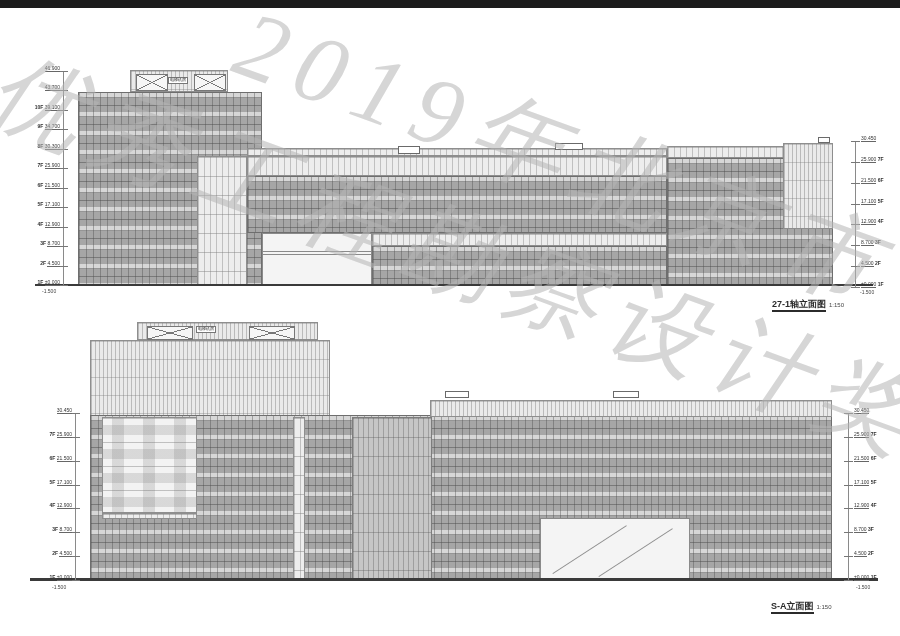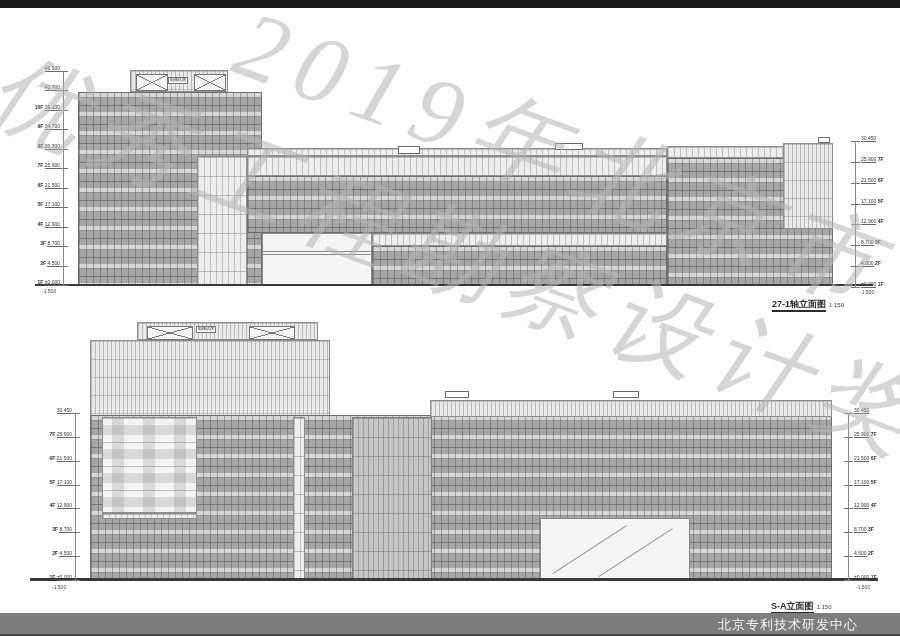--- a/index.html
+++ b/index.html
@@ -266,17 +266,14 @@
     <div class="bgl" style="left:856px;top:584px;">-1.500</div>
 
     <div class="dwg-title" style="left:771px;top:595px;">
       <span class="tmain">S-A立面图</span><span class="tscale">1:150</span>
     </div>
   </div>
 
   <div class="wm wm1">2019年北京市</div>
   <div class="wm wm2">优秀工程勘察设计奖</div>
 
-  <div class="footerbar">
-    <span class="footer-text">北京专利技术研发中心</span>
-  </div>
 
 </div>
 
 </body></html>

